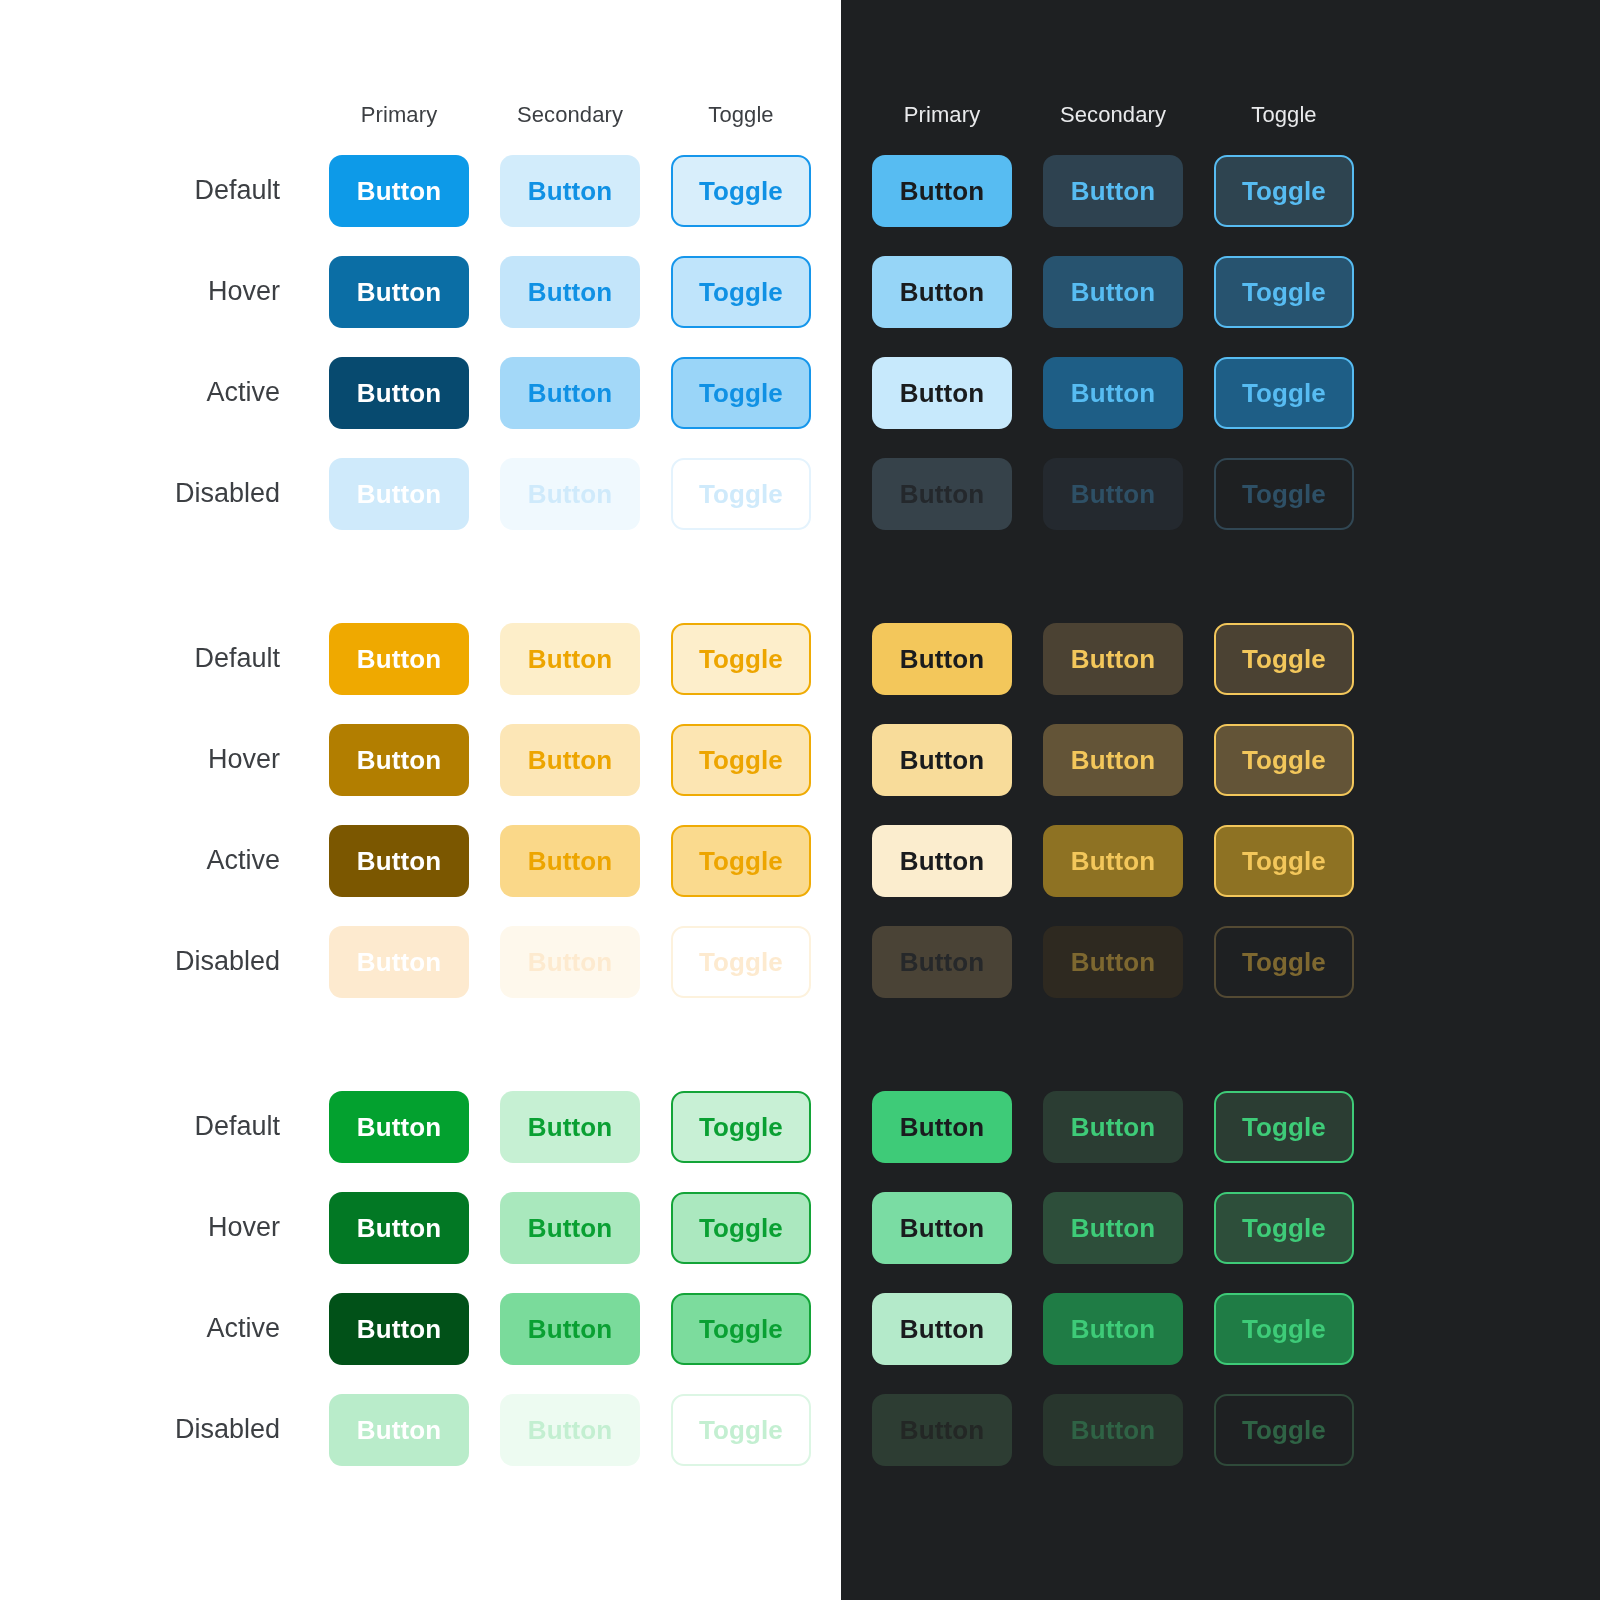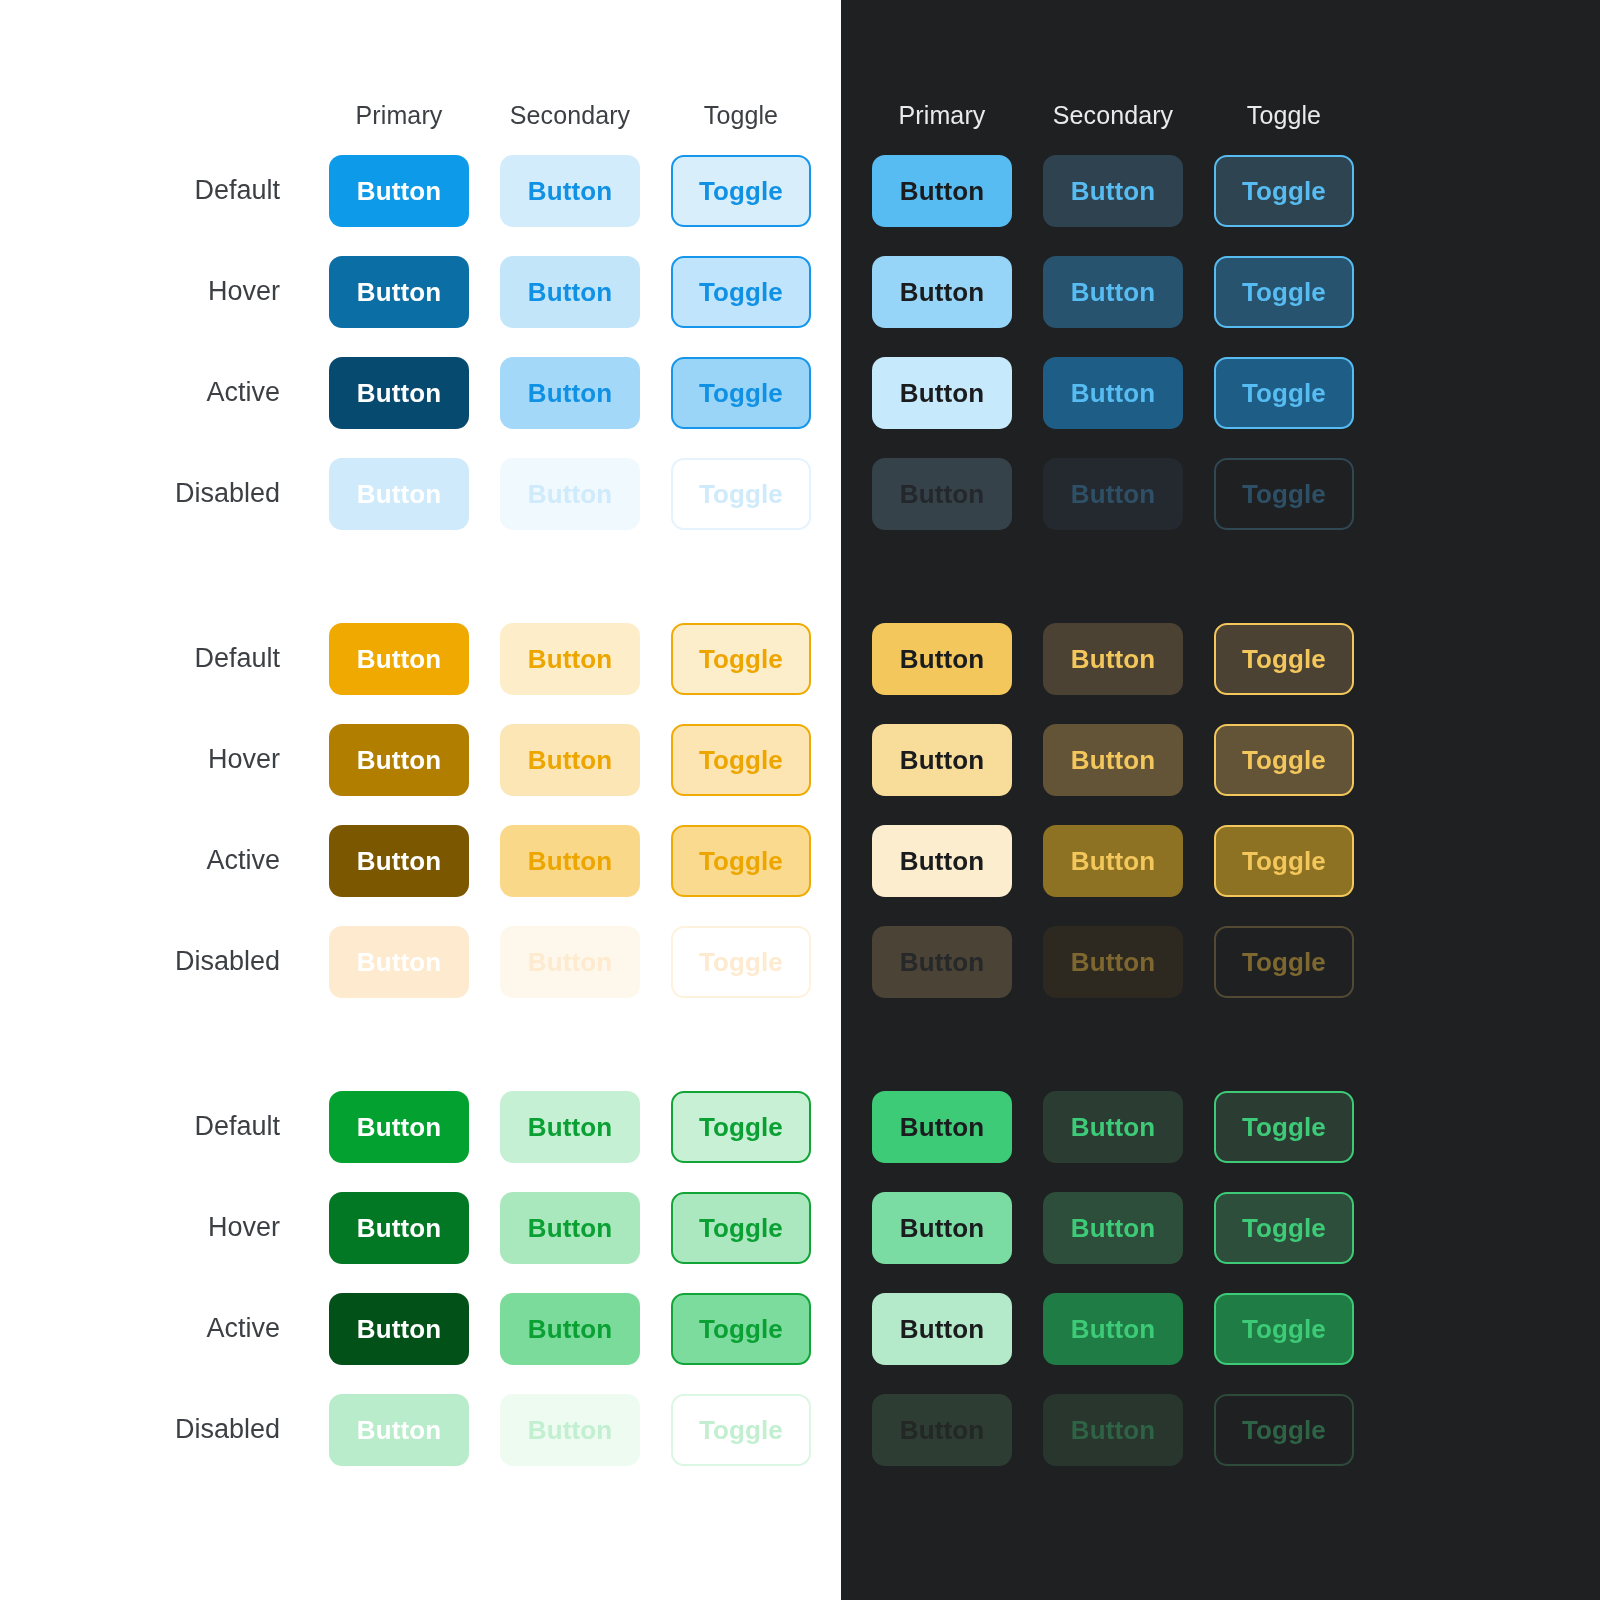--- a/index.html
+++ b/index.html
@@ -32,21 +32,21 @@
   .panel.light .btn-row {
     grid-template-columns: 280px 49px 140px 31px 140px 31px 140px;
   }
   .panel.dark .header-row,
   .panel.dark .btn-row {
     grid-template-columns: 31px 140px 31px 140px 31px 140px;
   }
 
   .header-row { height: 50px; }
   .col-head {
-    font-size: 25px;
+    font-size: 22px;
     text-align: center;
     letter-spacing: .1px;
   }
   .panel.light .col-head { color: #3c3f43; }
   .panel.dark  .col-head { color: #e9eaec; }
 
   .row-label {
     font-size: 27px;
     text-align: right;
     color: #3c3f43;

